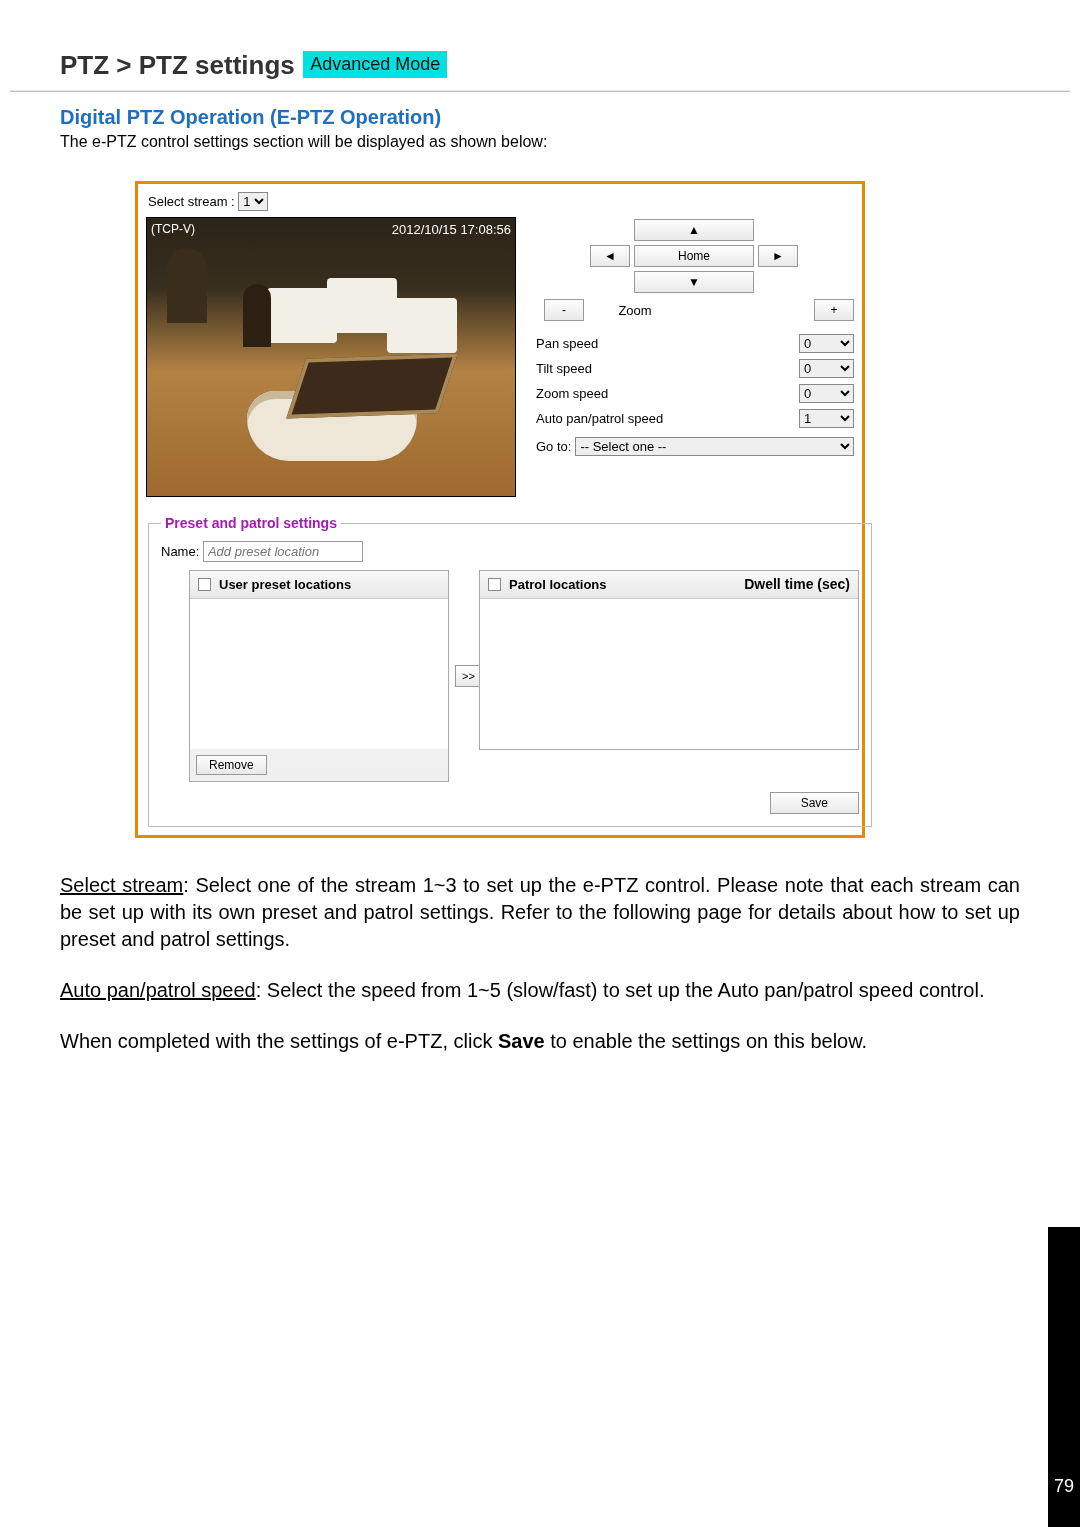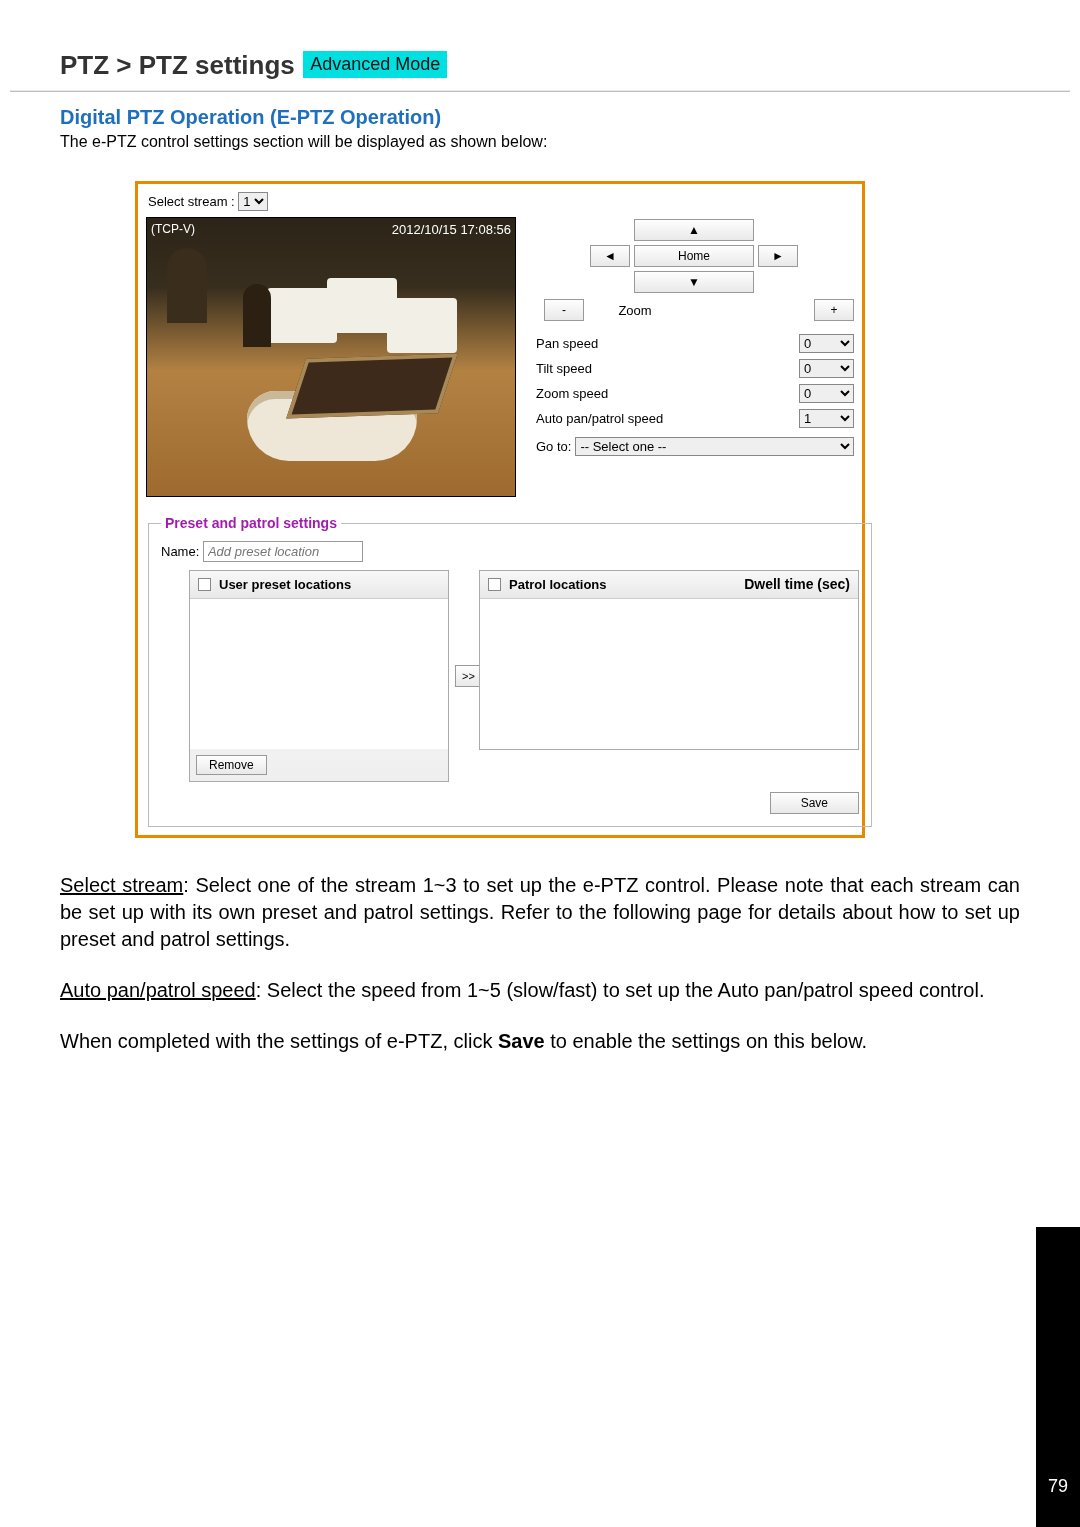--- a/index.html
+++ b/index.html
@@ -63,21 +63,21 @@
   .listfoot { padding: 6px; }
   .mover { width: 30px; align-self:center; text-align:center; padding: 0 6px; }
   .mover .btn { width:26px; height:22px; font-size:11px; }
   .save-row { text-align: right; margin-top: 10px; }
   .save-row .btn { padding: 3px 30px; }
 
   .expl { font-size: 20px; line-height: 1.35; margin-top: 34px; text-align: justify; }
   .expl u { text-decoration: underline; }
   .expl p { margin: 0 0 24px 0; }
 
-  .pagenum-strip { position:absolute; right:0; bottom:0; width:44px; height:300px; background:#000; color:#fff; display:flex; align-items:flex-end; justify-content:center; padding-bottom:30px; font-size:18px; }
+  .pagenum-strip { position:absolute; right:0; bottom:0; width:32px; height:300px; background:#000; color:#fff; display:flex; align-items:flex-end; justify-content:center; padding-bottom:30px; font-size:18px; }
 </style>
 </head>
 <body>
 
 <div class="page">
   <div class="top-rule"></div>
 
   <div class="content">
     <div class="breadcrumb-line">
       <span class="breadcrumb">PTZ &gt; PTZ settings</span>

